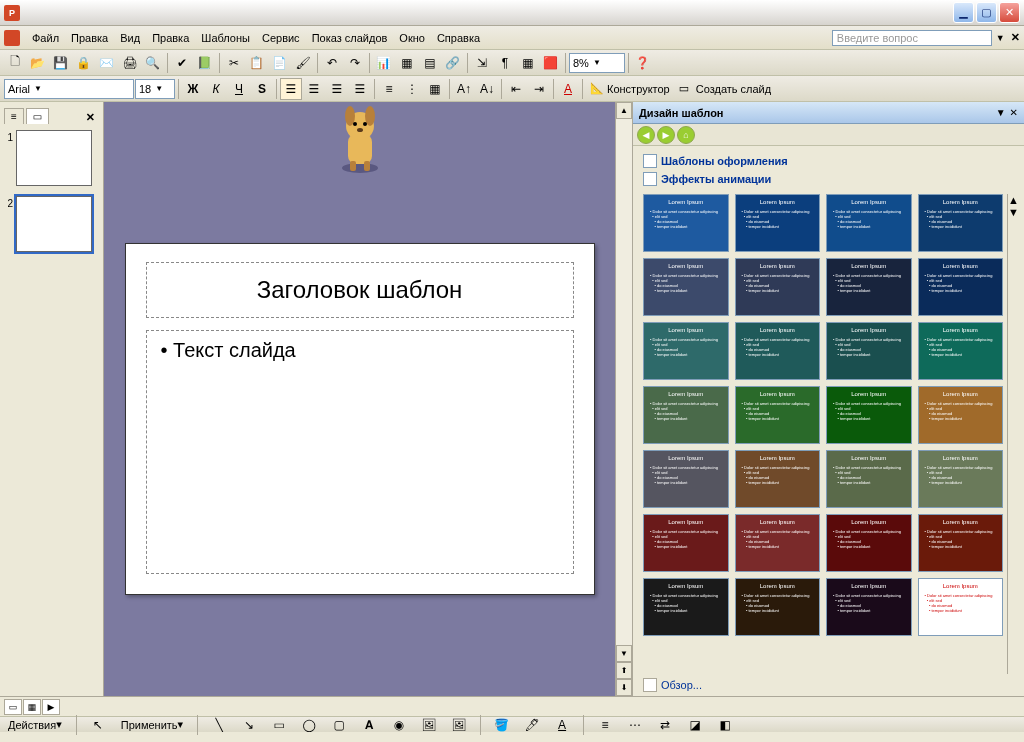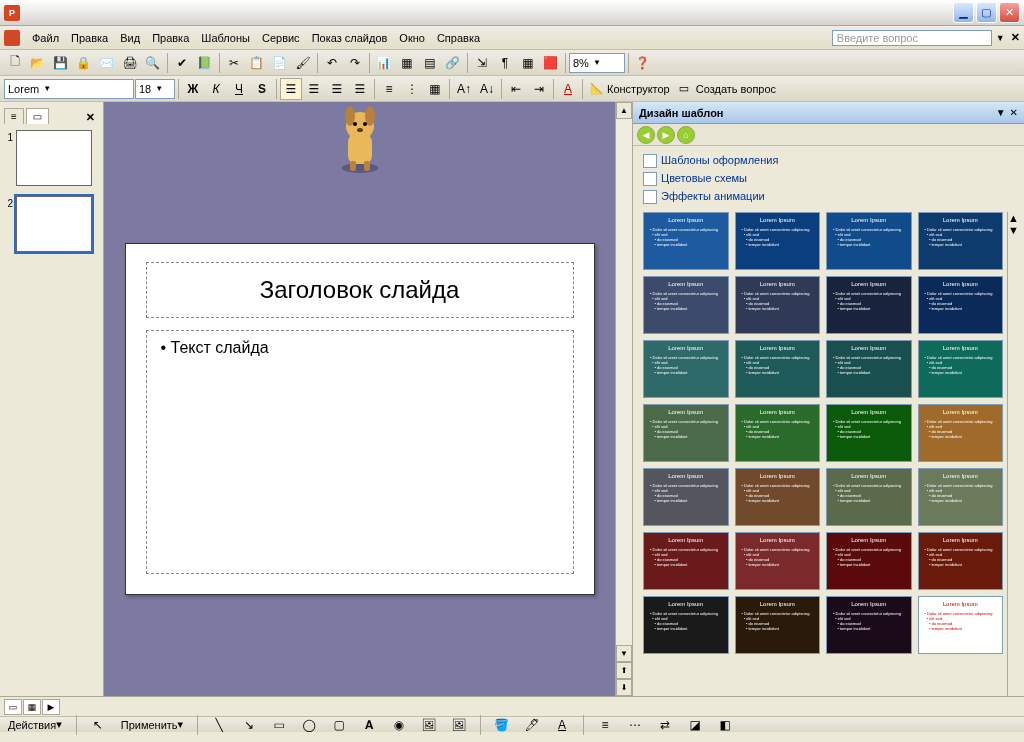--- a/index.html
+++ b/index.html
@@ -45,39 +45,39 @@
 .thumb-row { display:flex; align-items:flex-start; margin-bottom:10px; }
 .thumb-num { width:12px; font-size:10px; text-align:right; padding-right:3px; padding-top:2px; }
 .thumb { width:76px; height:56px; background:#fff; border:1px solid #666; cursor:pointer; }
 .thumb.selected { outline:2px solid #3169c6; }
 
 
 .editor { flex:1; background:#7c7aa0; display:flex; flex-direction:column; position:relative; }
 .slide-canvas-wrap { flex:1; display:flex; align-items:center; justify-content:center; overflow:auto; position:relative; }
 .slide { width:470px; height:352px; background:#fff; border:1px solid #333; box-shadow:2px 2px 4px rgba(0,0,0,0.3); position:relative; margin-top:40px; }
 .slide .title-ph { position:absolute; top:18px; left:20px; right:20px; height:56px; border:1px dashed #888; display:flex; align-items:center; justify-content:center; font-size:24px; font-family:Arial; }
-.slide .body-ph { position:absolute; top:86px; left:20px; right:20px; bottom:20px; border:1px dashed #888; padding:8px 14px; font-size:16px; font-family:Arial; }
+.slide .body-ph { position:absolute; top:86px; left:20px; right:20px; bottom:20px; border:1px dashed #888; padding:8px 14px; font-size:20px; font-family:Arial; }
 .slide .body-ph::before { content:"• "; }
 .assistant { position:absolute; top:4px; left:50%; transform:translateX(-50%); width:60px; height:70px; }
 .notes { height:24px; background:#fff; border-top:1px solid #aca899; padding:4px 8px; color:#888; font-size:11px; }
 .vscroll { width:17px; background:#ece9d8; border-left:1px solid #aca899; display:flex; flex-direction:column; }
 .vscroll .sbtn { height:17px; background:#ece9d8; border:1px solid #aca899; font-size:8px; display:flex; align-items:center; justify-content:center; cursor:pointer; }
 .vscroll .strack { flex:1; background:#f0ede0; }
 .editor-inner { display:flex; flex:1; }
 
 
 .taskpane { width:392px; background:#ece9d8; border-left:1px solid #aca899; display:flex; flex-direction:column; }
 .taskpane .tp-header { height:22px; background:linear-gradient(to bottom,#d6e7f7,#aac7e9); display:flex; align-items:center; padding:0 6px; border-bottom:1px solid #7f9db9; }
 .taskpane .tp-title { font-weight:bold; font-size:11px; }
 .taskpane .tp-header .sp { flex:1; }
 .taskpane .tp-header .hbtn { cursor:pointer; margin-left:4px; font-size:10px; }
 .taskpane .tp-nav { height:22px; background:#e8e5d4; display:flex; align-items:center; padding:0 4px; gap:2px; border-bottom:1px solid #c0c0a8; }
 .taskpane .tp-nav .nbtn { width:18px; height:18px; border:1px solid #8fa850; border-radius:50%; display:flex; align-items:center; justify-content:center; background:#9acd32; color:#fff; font-size:9px; cursor:pointer; }
 .taskpane .tp-links { padding:6px 10px; }
-.taskpane .tp-links .lnk { display:flex; padding:2px 0; color:#003399; cursor:pointer; }
+.taskpane .tp-links .lnk { display:flex; align-items:center; padding:2px 0; color:#003399; cursor:pointer;font-weight:bold; }
 .taskpane .tp-links .lnk .ic { width:14px; height:14px; margin-right:4px; display:inline-block; border:1px solid #7f9db9; background:#fff; }
 .taskpane .tp-apply { padding:2px 10px 4px; font-weight:bold; font-size:11px; }
 .taskpane .tp-grid-wrap { flex:1; display:flex; overflow:hidden; padding:0 0 0 10px; }
 .tp-grid { flex:1; overflow-y:auto; display:grid; grid-template-columns:repeat(4, 1fr); gap:6px; padding-right:4px; align-content:start; }
 .tp-scroll { width:17px; background:#ece9d8; border-left:1px solid #aca899; display:flex; flex-direction:column; }
 .tp-thumb { height:58px; border:1px solid #7f9db9; cursor:pointer; background:#1a3d66; position:relative; overflow:hidden; }
 .tp-thumb .tt { position:absolute; top:4px; left:4px; right:4px; color:#fff; font-size:6px; text-align:center; }
 .tp-thumb .tb { position:absolute; top:14px; left:6px; right:6px; color:#fff; font-size:4px; line-height:5px; }
 .tp-browse { padding:4px 10px; color:#003399; cursor:pointer; display:flex; align-items:center; }
 .tp-browse .ic { width:14px; height:14px; margin-right:4px; border:1px solid #aca899; background:#fff; }
@@ -151,21 +151,21 @@
   <span class="combo" style="width:56px;">
       <span>8%</span>
       <span class="arrow">▼</span>
     </span>
   <span class="sep"></span>
   <span class="tbtn">❓</span>
 </div>
 
 <div class="toolbar">
   <span class="combo" style="width:130px;">
-      <span>Lorem</span>
+      <span>Arial</span>
       <span class="arrow">▼</span>
     </span>
   <span class="combo" style="width:40px;">
       <span>18</span>
       <span class="arrow">▼</span>
     </span>
   <span class="sep"></span>
   <span class="tbtn">
       <b>Ж</b>
     </span>
@@ -197,21 +197,21 @@
   <span class="tbtn">
       <u style="color:#c00">A</u>
     </span>
   <span class="sep"></span>
   <span class="tlabel">
       <span class="ic">📐</span>
       <span>Конструктор</span>
     </span>
   <span class="tlabel">
       <span class="ic">▭</span>
-      <span>Создать вопрос</span>
+      <span>Создать слайд</span>
     </span>
 </div>
 
 <div class="mainarea">
 
   <div class="slidepanel">
     <div class="tabs">
       <span class="tab">≡</span>
       <span class="tab active">▭</span>
       <span class="tab-close">✕</span>
@@ -239,21 +239,21 @@
             <ellipse cx="20" cy="10" rx="5" ry="10" fill="#b8803a"></ellipse>
             <ellipse cx="40" cy="10" rx="5" ry="10" fill="#b8803a"></ellipse>
             <circle cx="25" cy="18" r="2" fill="#000"></circle>
             <circle cx="35" cy="18" r="2" fill="#000"></circle>
             <ellipse cx="30" cy="24" rx="3" ry="2" fill="#5a3a1a"></ellipse>
             <rect x="20" y="55" width="6" height="10" rx="2" fill="#b8803a"></rect>
             <rect x="34" y="55" width="6" height="10" rx="2" fill="#b8803a"></rect>
           </svg>
         </div>
         <div class="slide">
-          <div class="title-ph">Заголовок слайда</div>
+          <div class="title-ph">Заголовок шаблон</div>
           <div class="body-ph">Текст слайда</div>
         </div>
       </div>
       <div class="vscroll">
         <div class="sbtn">▲</div>
         <div class="strack"></div>
         <div class="sbtn">▼</div>
         <div class="sbtn">⬆</div>
         <div class="sbtn">⬇</div>
       </div>
@@ -272,24 +272,20 @@
       <span class="nbtn">▶</span>
       <span class="nbtn">⌂</span>
     </div>
     <div class="tp-links">
       <div class="lnk">
           <span class="ic"></span>
           <span>Шаблоны оформления</span>
         </div>
       <div class="lnk">
           <span class="ic"></span>
-          <span>Цветовые схемы</span>
-        </div>
-      <div class="lnk">
-          <span class="ic"></span>
           <span>Эффекты анимации</span>
         </div>
     </div>
     <div class="tp-grid-wrap">
       <div class="tp-grid" id="tpl-grid">
           <div class="tp-thumb" style="background: rgb(30, 90, 160);">
             <div class="tt" style="color:#fff">Lorem Ipsum</div>
             <div class="tb" style="color:#fff">• Dolor sit amet consectetur adipiscing<br>&nbsp;&nbsp;• elit sed<br>&nbsp;&nbsp;&nbsp;&nbsp;• do eiusmod<br>&nbsp;&nbsp;&nbsp;&nbsp;• tempor incididunt</div>
           </div>
           <div class="tp-thumb" style="background: rgb(11, 62, 125);">
@@ -400,20 +396,24 @@
             <div class="tt" style="color:#c00">Lorem Ipsum</div>
             <div class="tb" style="color:#c00">• Dolor sit amet consectetur adipiscing<br>&nbsp;&nbsp;• elit sed<br>&nbsp;&nbsp;&nbsp;&nbsp;• do eiusmod<br>&nbsp;&nbsp;&nbsp;&nbsp;• tempor incididunt</div>
           </div>
         </div>
       <div class="tp-scroll">
         <div class="sbtn">▲</div>
         <div class="strack"></div>
         <div class="sbtn">▼</div>
       </div>
     </div>
+    <div class="tp-browse">
+        <span class="ic"></span>
+        <span>Обзор...</span>
+      </div>
   </div>
 
 </div>
 
 <div class="viewbtns">
   <span class="vbtn">▭</span>
   <span class="vbtn">▦</span>
   <span class="vbtn">▶</span>
 </div>
 

